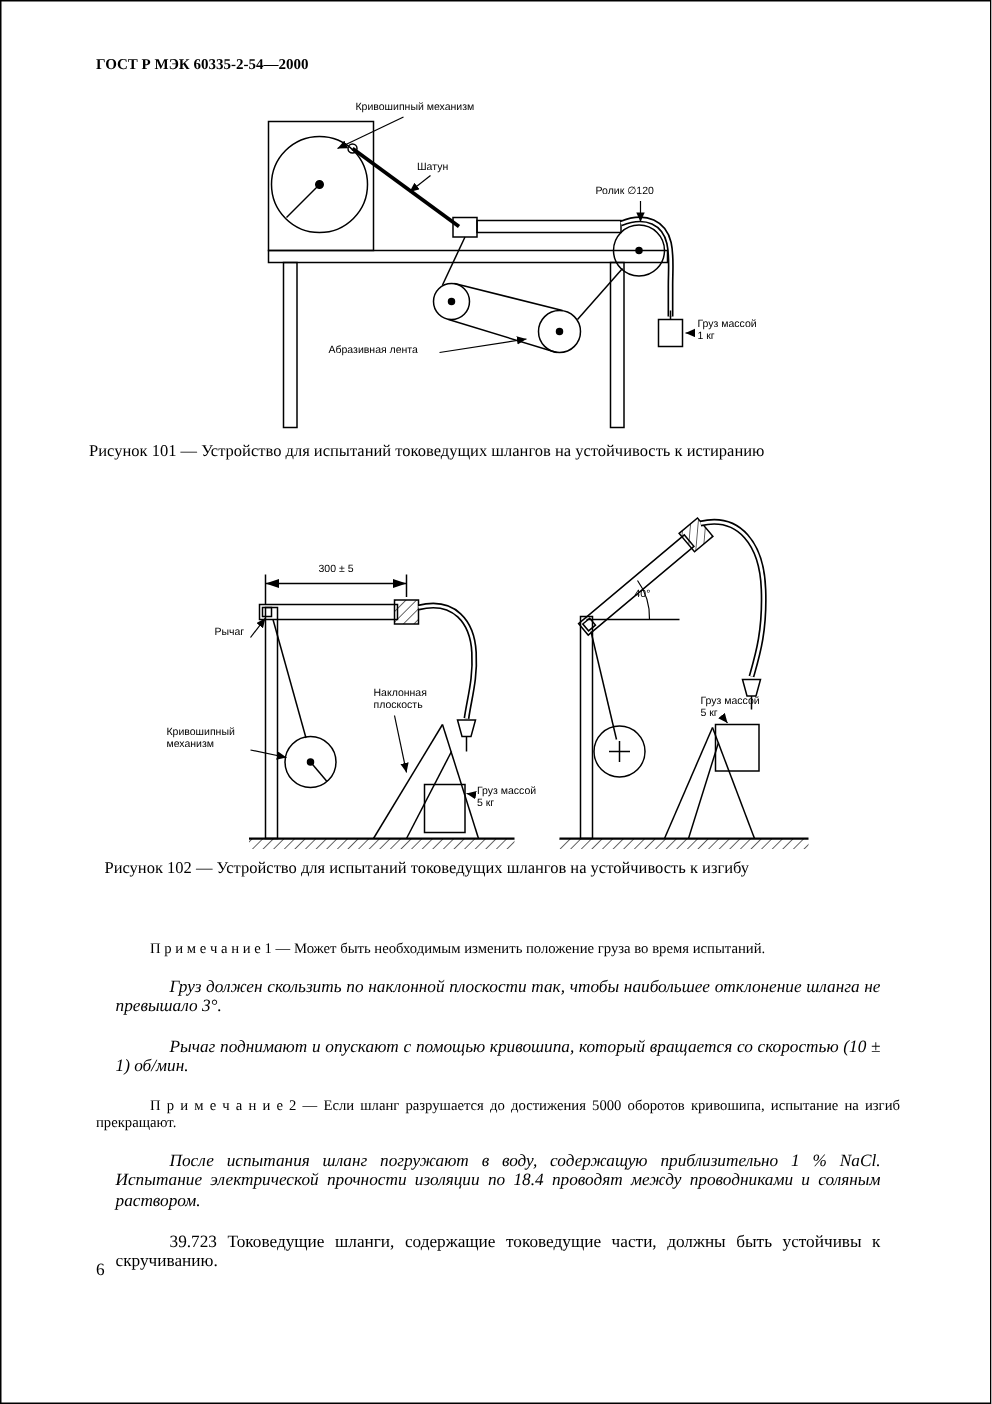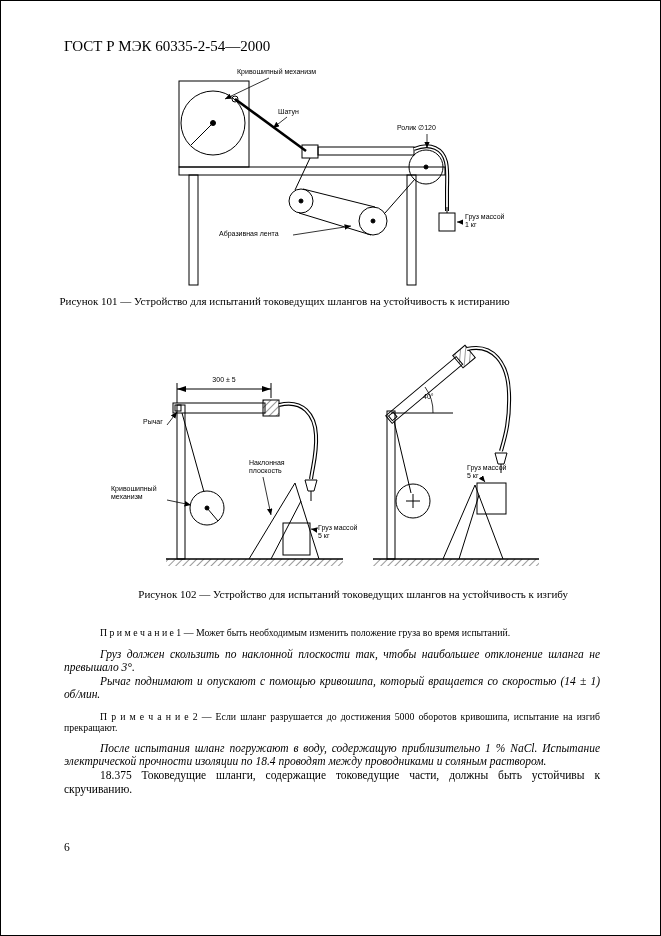--- a/index.html
+++ b/index.html
@@ -1,29 +1,29 @@
 <!DOCTYPE html>
 <html><head>
 <meta charset="utf-8">
 <style>
   html,body{margin:0;padding:0;background:#e9e9e9;}
   .page{position:relative;width:661px;height:936px;background:#fff;border:1px solid #000;
         box-sizing:border-box;overflow:hidden;font-family:"Liberation Serif",serif;color:#000;}
-  .header{position:absolute;left:63px;top:37px;font-weight:normal;font-size:15px;}
+  .header{position:absolute;left:63px;top:37px;font-weight:bold;font-size:10px;}
   .fig{position:absolute;}
   #fig101{left:150px;top:66px;width:380px;height:228px;}
   #fig102{left:110px;top:332px;width:445px;height:240px;}
   .fig svg{position:absolute;left:0;top:0;}
   .lbl{position:absolute;font-family:"Liberation Sans",sans-serif;font-size:7px;line-height:1.15;color:#000;}
   .caption{position:absolute;left:0;width:567px;text-align:center;font-size:11px;}
   #cap101{top:294px;}
-  #cap102{top:587px;text-align:right;}
+  #cap102{top:572px;}
   .body-text{position:absolute;left:63px;top:624px;width:536px;font-size:11.5px;
              line-height:1.18;text-align:justify;}
-  .body-text p{margin:0;text-indent:36px;}
+  .body-text p{margin:13px;text-indent:36px;}
   .body-text p.note{font-size:9.8px;margin:2px 0 9px 0;}
   .body-text p.note2{margin:9px 0 8px 0;}
   .body-text p.it{font-style:italic;}
   .pageno{position:absolute;left:63px;top:840px;font-size:11.5px;}
 </style>
 </head>
 <body>
 
 <div class="page">
 
@@ -168,20 +168,20 @@
     <div class="lbl" style="left:138px;top:126px;width:50px;">Наклонная плоскость</div>
     <div class="lbl" style="left:207px;top:191px;width:44px;">Груз массой 5 кг</div>
     <div class="lbl" style="left:312px;top:60px;">40°</div>
     <div class="lbl" style="left:356px;top:131px;width:44px;">Груз массой 5 кг</div>
   </div>
   <div class="caption" id="cap102">Рисунок 102 — Устройство для испытаний токоведущих шлангов на устойчивость к изгибу</div>
 
   <div class="body-text">
     <p class="note">П р и м е ч а н и е 1 — Может быть необходимым изменить положение груза во время испытаний.</p>
     <p class="it">Груз должен скользить по наклонной плоскости так, чтобы наибольшее отклонение шланга не превышало 3°.</p>
-    <p class="it">Рычаг поднимают и опускают с помощью кривошипа, который вращается со скоростью (14 ± 1) об/мин.</p>
+    <p class="it">Рычаг поднимают и опускают с помощью кривошипа, который вращается со скоростью (10 ± 1) об/мин.</p>
     <p class="note note2">П р и м е ч а н и е 2 — Если шланг разрушается до достижения 5000 оборотов кривошипа, испытание на изгиб прекращают.</p>
     <p class="it">После испытания шланг погружают в воду, содержащую приблизительно 1 % NaCl. Испытание электрической прочности изоляции по 18.4 проводят между проводниками и соляным раствором.</p>
-    <p>18.375 Токоведущие шланги, содержащие токоведущие части, должны быть устойчивы к скручиванию.</p>
+    <p>39.723 Токоведущие шланги, содержащие токоведущие части, должны быть устойчивы к скручиванию.</p>
   </div>
 
   <div class="pageno">6</div>
 </div>
 
 </body></html>

